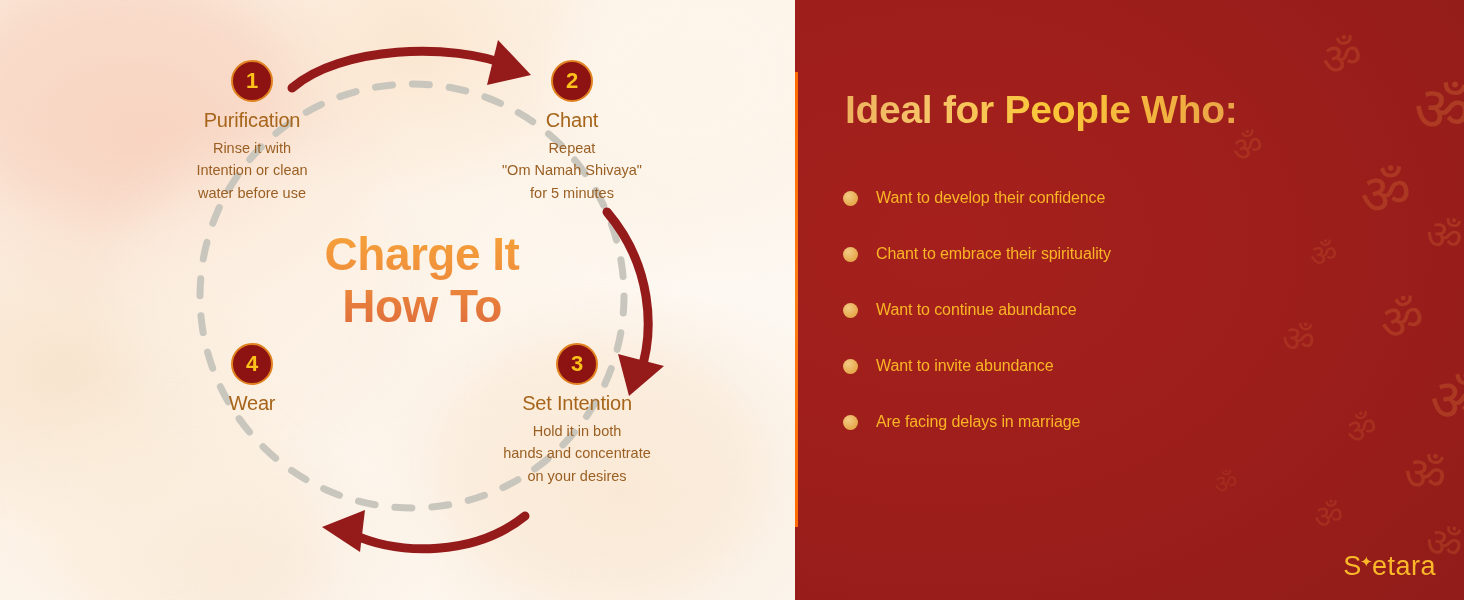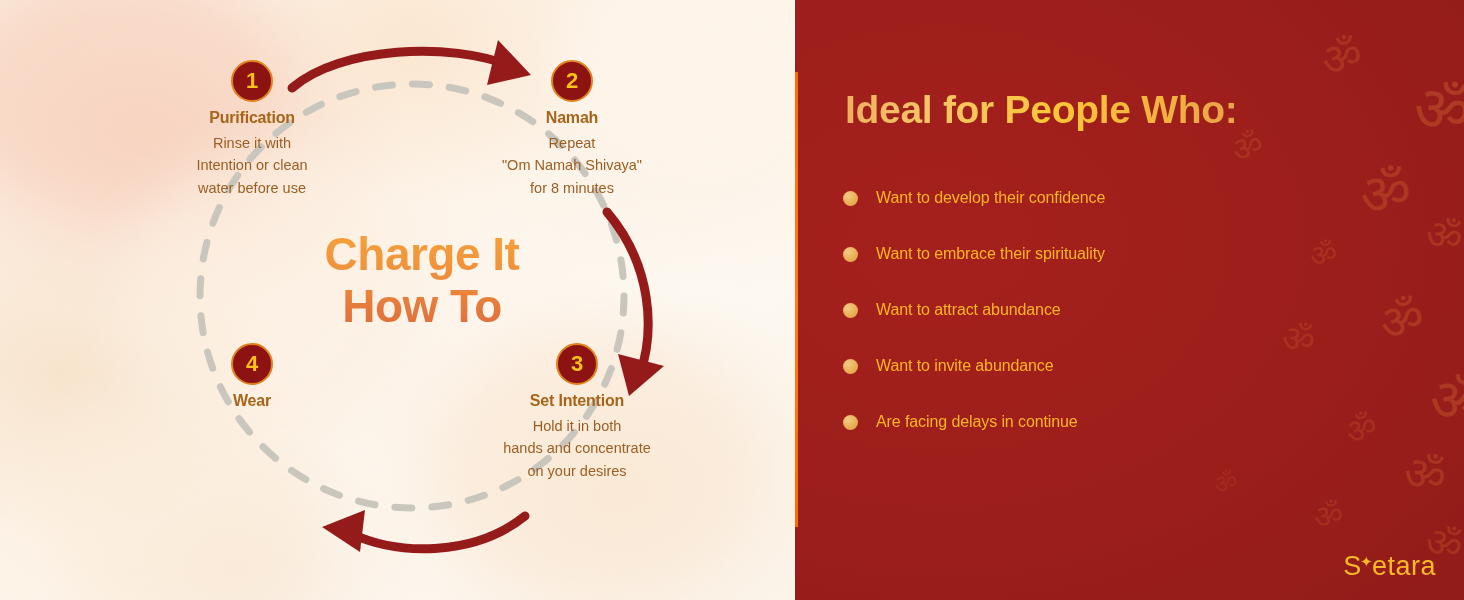--- a/index.html
+++ b/index.html
@@ -68,22 +68,22 @@
     box-sizing: border-box;
     display: flex;
     align-items: center;
     justify-content: center;
     color: #fcc21b;
     font-size: 22px;
     font-weight: bold;
     line-height: 1;
   }
   .step-title {
-    font-size: 16px;
-    font-weight: bold;
+    font-size: 20px;
+    font-weight: normal;
     color: #a6651a;
     letter-spacing: -0.2px;
     margin-bottom: 5px;
   }
   .step-desc {
     font-size: 14.5px;
     color: #9a5f22;
     line-height: 1.55;
   }
 
@@ -236,24 +236,24 @@
     <div class="step" id="step1">
       <div class="badge">1</div>
       <div class="step-title">Purification</div>
       <div class="step-desc" style="white-space:pre-line">Rinse it with
 Intention or clean
 water before use</div>
     </div>
 
     <div class="step" id="step2">
       <div class="badge">2</div>
-      <div class="step-title">Namah</div>
+      <div class="step-title">Chant</div>
       <div class="step-desc" style="white-space:pre-line">Repeat
 "Om Namah Shivaya"
-for 8 minutes</div>
+for 5 minutes</div>
     </div>
 
     <div class="step" id="step3">
       <div class="badge">3</div>
       <div class="step-title">Set Intention</div>
       <div class="step-desc" style="white-space:pre-line">Hold it in both
 hands and concentrate
 on your desires</div>
     </div>
 
@@ -286,33 +286,33 @@
 
     <div class="right-heading">Ideal for People Who:</div>
 
     <div class="bullet-list">
       <div class="bullet-row">
         <span class="dot"></span>
         <span class="bullet-text">Want to develop their confidence</span>
       </div>
       <div class="bullet-row">
         <span class="dot"></span>
-        <span class="bullet-text">Want to embrace their spirituality</span>
-      </div>
-      <div class="bullet-row">
-        <span class="dot"></span>
-        <span class="bullet-text">Want to attract abundance</span>
+        <span class="bullet-text">Chant to embrace their spirituality</span>
+      </div>
+      <div class="bullet-row">
+        <span class="dot"></span>
+        <span class="bullet-text">Want to continue abundance</span>
       </div>
       <div class="bullet-row">
         <span class="dot"></span>
         <span class="bullet-text">Want to invite abundance</span>
       </div>
       <div class="bullet-row">
         <span class="dot"></span>
-        <span class="bullet-text">Are facing delays in continue</span>
+        <span class="bullet-text">Are facing delays in marriage</span>
       </div>
     </div>
 
     <div class="logo">
       <span>S</span>
       <span class="sparkle">✦</span>
       <span>etara</span>
     </div>
   </div>
 

